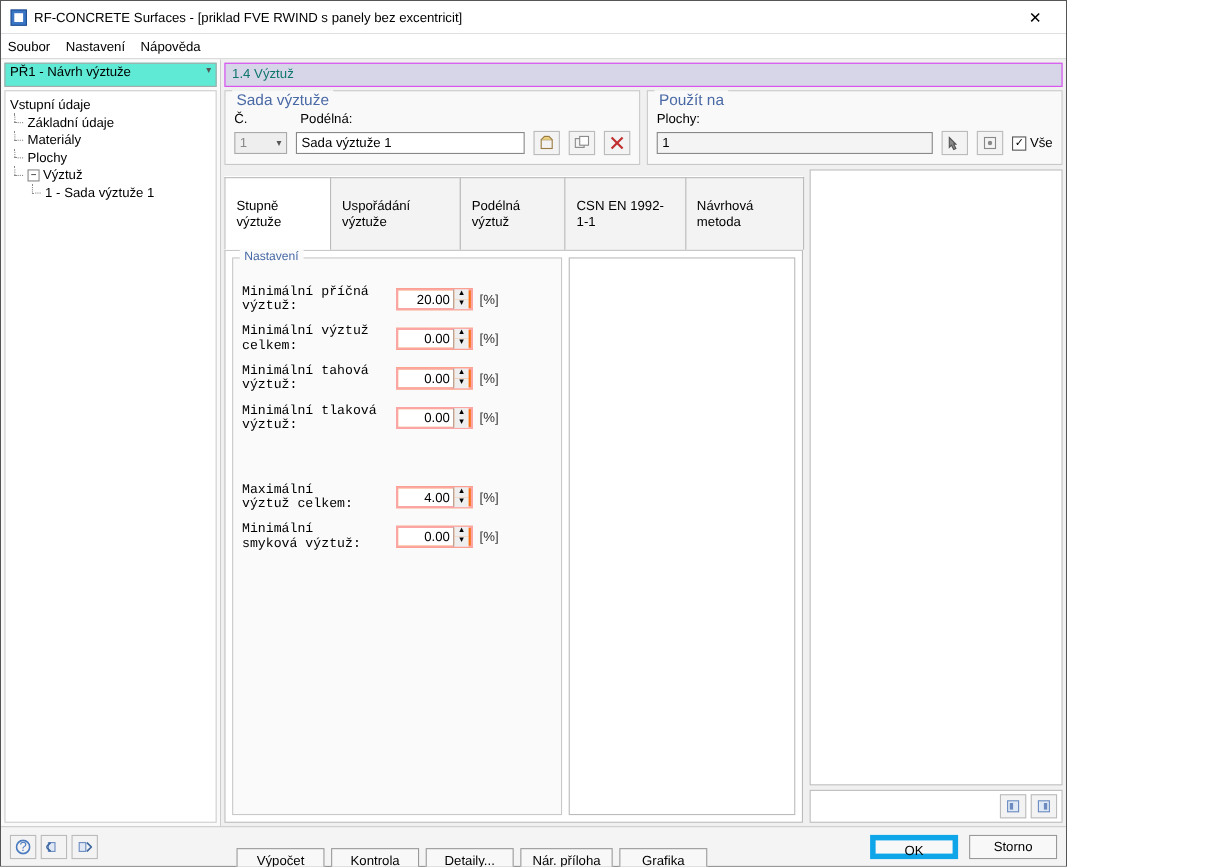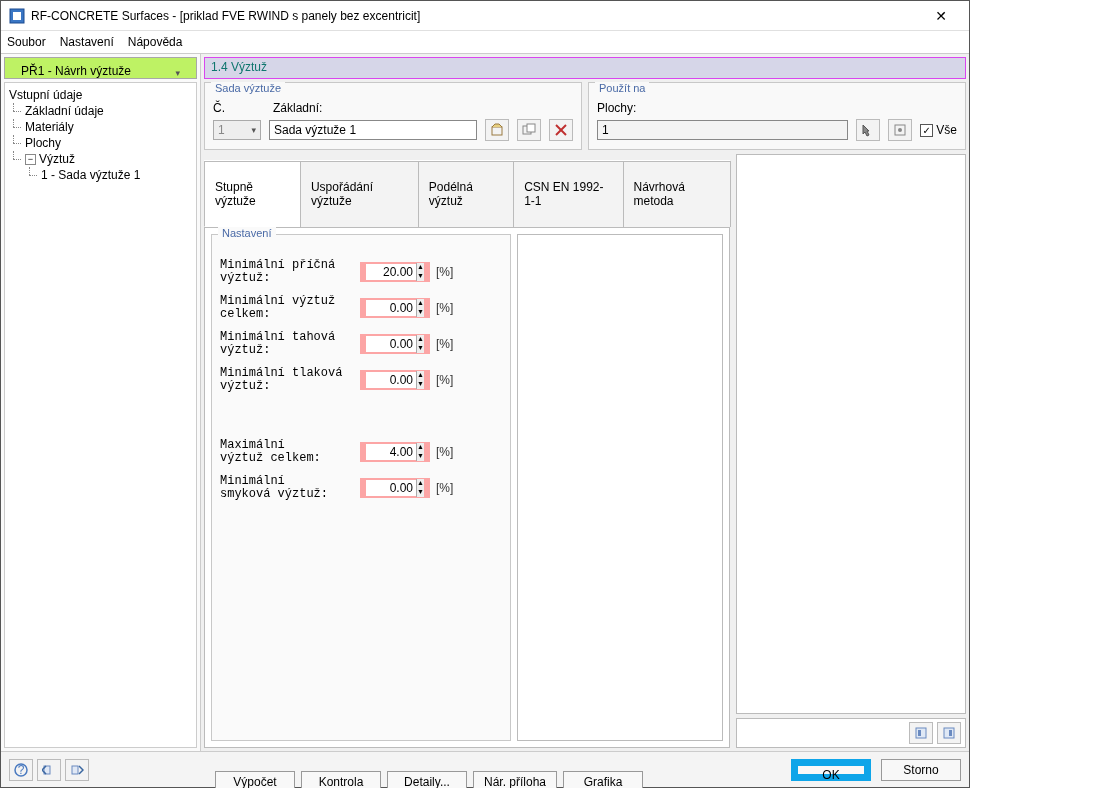--- a/index.html
+++ b/index.html
@@ -6,67 +6,67 @@
   body { margin: 0; background: #fff; user-select: none; }
   .window { width: 970px; height: 788px; border: 1px solid #555; background: #fff; display: flex; flex-direction: column; }
   .titlebar { height: 30px; background: #fff; display: flex; align-items: center; padding: 0 8px; border-bottom: 1px solid #e0e0e0; }
   .titlebar-icon { width: 16px; height: 16px; margin-right: 6px; display: inline-flex; }
   .titlebar-text { flex: 1; font-size: 12px; color: #000; }
   .titlebar-close { width: 40px; text-align: center; font-size: 14px; color: #000; cursor: pointer; }
   .menubar { height: 22px; display: flex; align-items: center; padding: 0 6px; gap: 14px; background: #fff; color: #000; }
   .menubar span { cursor: pointer; }
   .body { flex: 1; display: flex; border-top: 1px solid #ccc; }
   .sidebar { width: 200px; border-right: 1px solid #ccc; display: flex; flex-direction: column; background: #fafafa; }
-  .sidebar-combo { margin: 3px; height: 22px; border: 1px solid #a8a8a8; background: #bef264; display: flex; align-items: flex-end; padding: 0 16px; justify-content: space-between; }
+  .sidebar-combo { margin: 3px; height: 22px; border: 1px solid #a8a8a8; background: #5eead4; display: flex; align-items: flex-start; padding: 0 4px; justify-content: space-between; }
   .tree { flex: 1; background: #fff; margin: 0 3px 3px 3px; border: 1px solid #ccc; padding: 4px 2px; overflow: auto; }
   .tree-item { padding: 1px 2px; white-space: nowrap; cursor: pointer; }
   .tree-child { padding-left: 18px; position: relative; }
   .tree-child::before { content: ""; position: absolute; left: 6px; top: 0; bottom: 50%; border-left: 1px dotted #888; }
   .tree-child::after { content: ""; position: absolute; left: 6px; top: 50%; width: 8px; border-top: 1px dotted #888; }
   .tree-gchild { padding-left: 34px; position: relative; }
   .tree-gchild::before { content: ""; position: absolute; left: 22px; top: 0; bottom: 50%; border-left: 1px dotted #888; }
   .tree-gchild::after { content: ""; position: absolute; left: 22px; top: 50%; width: 8px; border-top: 1px dotted #888; }
   .tree-toggle { display: inline-block; width: 11px; height: 11px; border: 1px solid #888; text-align: center; line-height: 9px; font-size: 9px; margin-right: 3px; background: #fff; vertical-align: middle; }
   .main { flex: 1; display: flex; flex-direction: column; background: #f0f0f0; }
   .section-header { height: 22px; background: #d6d6e8; border: 1px solid #d946ef; margin: 3px 3px 0 3px; padding: 2px 6px; color: #0f766e; }
   .content { flex: 1; margin: 3px; display: flex; flex-direction: column; gap: 4px; }
   .row-boxes { display: flex; gap: 6px; }
   .groupbox { border: 1px solid #c8c8c8; background: #f9f9f9; position: relative; padding: 18px 8px 8px 8px; }
-  .groupbox-title { position: absolute; top: -1px; left: 6px; background: #f9f9f9; padding: 0 4px; color: #4a6aa6; font-size: 11px; }
+  .groupbox-title { position: absolute; top: -1px; left: 6px; background: #f9f9f9; padding: 0 4px; color: #4a6aa6; font-size: 14px; }
   .gb-left { flex: 1; }
   .gb-right { flex: 1; }
   .field-row { display: flex; align-items: center; gap: 8px; margin-top: 4px; }
   .lbl { min-width: 12px; }
   .combo-small { width: 48px; height: 20px; border: 1px solid #aaa; background: #eee; display: flex; align-items: center; padding: 0 4px; justify-content: space-between; color: #888; }
   .text-input { height: 20px; border: 1px solid #888; background: #fff; padding: 0 4px; flex: 1; }
   .icon-btn { width: 24px; height: 22px; border: 1px solid #bbb; background: #f3f3f3; display: flex; align-items: center; justify-content: center; cursor: pointer; }
   .tabs-row { display: flex; gap: 0; margin-top: 6px; border-bottom: 1px solid #bbb; background: #fff; }
   .tab { padding: 18px 10px; border: 1px solid #bbb; border-bottom: none; margin-right: -1px; background: #f3f3f3; cursor: pointer; position: relative; top: 1px; }
   .tab.active { background: #fff; border-bottom: 1px solid #fff; }
   .tab-panel { flex: 1; border: 1px solid #bbb; background: #fff; padding: 6px; display: flex; gap: 6px; }
   .settings-col { width: 300px; }
   .inner-group { border: 1px solid #c8c8c8; position: relative; padding: 14px 8px 8px 8px; background: #fafafa; }
   .inner-group-title { position: absolute; top: -8px; left: 6px; background: #fafafa; padding: 0 4px; color: #4a6aa6; font-size: 11px; }
   .form-row { display: flex; align-items: center; margin: 10px 0; }
   .form-lbl { width: 140px; line-height: 13px; font-family: Liberation Mono, monospace; }
-  .spinner { width: 70px; height: 20px; border: 6px solid #fca5a5; background: #f97316; display: flex; align-items: center; }
+  .spinner { width: 70px; height: 20px; border: 2px solid #fca5a5; background: #f97316; display: flex; align-items: center; }
   .spinner input { border: none; width: 50px; text-align: right; padding-right: 3px; outline: none; font-size: 12px; }
   .spinner-btns { width: 14px; display: flex; flex-direction: column; border-left: 1px solid #aaa; }
   .spinner-btns div { height: 9px; font-size: 7px; text-align: center; line-height: 8px; background: #eee; cursor: pointer; }
   .unit { margin-left: 6px; color: #333; }
   .big-empty { flex: 1; border: 1px solid #bbb; background: #fff; }
   .right-col { width: 230px; display: flex; flex-direction: column; gap: 4px; }
   .right-big { flex: 1; border: 1px solid #bbb; background: #fff; }
   .right-small { height: 30px; border: 1px solid #bbb; background: #fff; display: flex; justify-content: flex-end; align-items: center; padding: 0 4px; gap: 4px; }
   .footer { height: 36px; border-top: 1px solid #ccc; display: flex; align-items: center; padding: 0 8px; gap: 6px; background: #f4f4f4; }
   .footer-left { display: flex; gap: 4px; }
   .footer-mid { display: flex; gap: 6px; margin-left: 120px; margin-top: 24px; }
   .footer-right { margin-left: auto; display: flex; gap: 10px; }
   .btn { min-width: 80px; height: 22px; border: 1px solid #999; background: #f8f8f8; text-align: center; line-height: 20px; cursor: pointer; padding: 0 10px; }
-  .btn.primary { border: 7px solid #0ea5e9; line-height: 18px; }
+  .btn.primary { border: 5px solid #0ea5e9; line-height: 18px; }
   .chk { display: flex; align-items: center; gap: 3px; }
   .chk-box { width: 13px; height: 13px; border: 1px solid #555; display: flex; align-items: center; justify-content: center; font-size: 10px; background: #fff; }
   .chev { font-size: 9px; color: #555; }
   svg { display: block; }
 </style>
 </head>
 <body>
 
 <div class="window">
 
@@ -110,21 +110,21 @@
       <div class="section-header">1.4 Výztuž</div>
 
       <div class="content">
 
         <div class="row-boxes">
 
           <div class="groupbox gb-left">
             <div class="groupbox-title">Sada výztuže</div>
             <div style="display:flex; gap:20px;">
               <span class="lbl">Č.</span>
-              <span class="lbl" style="margin-left:28px">Základní:</span>
+              <span class="lbl" style="margin-left:28px">Podélná:</span>
             </div>
             <div class="field-row">
               <div class="combo-small">
                 <span>1</span>
                 <span class="chev">▾</span>
               </div>
               <input class="text-input" style="max-width: 250px;" value="Sada výztuže 1">
               <div class="icon-btn">
                 <svg width="14" height="14">
                     <rect x="2" y="4" width="10" height="8" fill="none" stroke="#9a7a40"></rect>

